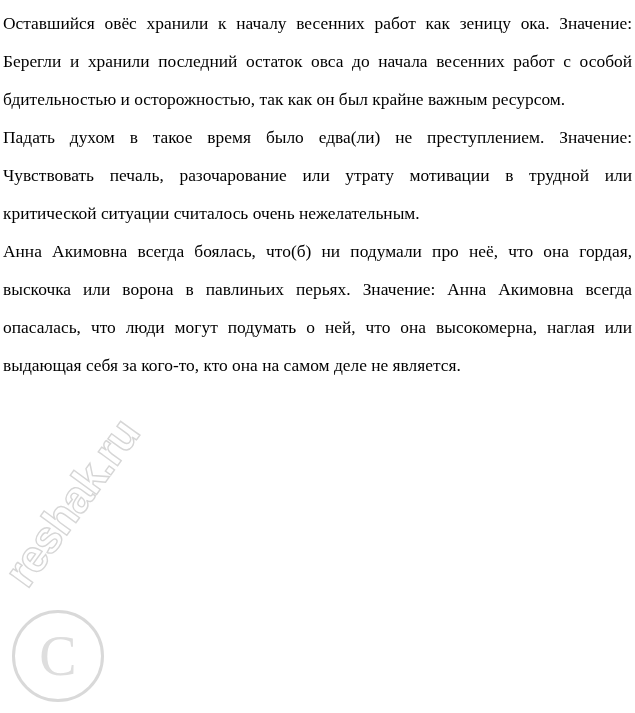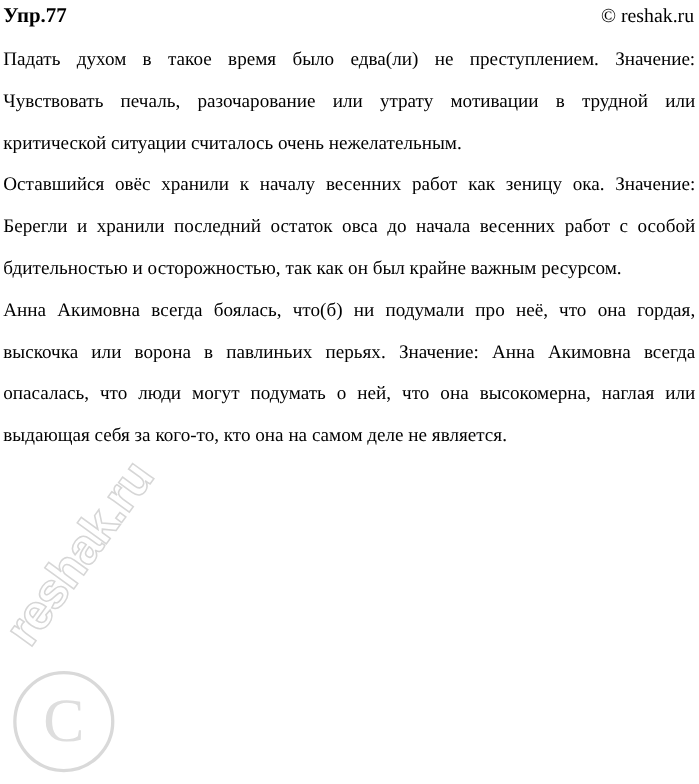--- a/index.html
+++ b/index.html
@@ -111,28 +111,24 @@
     color: transparent;
     -webkit-text-stroke: 1.4px #d6d6d6;
     white-space: nowrap;
   }
 </style>
 </head>
 <body>
 
 <div id="page">
 
-  <div class="header">
-    <div class="header-title">Упр.77</div>
-    <div class="header-copyright">© reshak.ru</div>
-  </div>
 
   <div class="doc-body">
+    <p class="para">Оставшийся овёс хранили к началу весенних работ как зеницу ока. Значение: Берегли и хранили последний остаток овса до начала весенних работ с особой бдительностью и осторожностью, так как он был крайне важным ресурсом.</p>
     <p class="para">Падать духом в такое время было едва(ли) не преступлением. Значение: Чувствовать печаль, разочарование или утрату мотивации в трудной или критической ситуации считалось очень нежелательным.</p>
-    <p class="para">Оставшийся овёс хранили к началу весенних работ как зеницу ока. Значение: Берегли и хранили последний остаток овса до начала весенних работ с особой бдительностью и осторожностью, так как он был крайне важным ресурсом.</p>
     <p class="para">Анна Акимовна всегда боялась, что(б) ни подумали про неё, что она гордая, выскочка или ворона в павлиньих перьях. Значение: Анна Акимовна всегда опасалась, что люди могут подумать о ней, что она высокомерна, наглая или выдающая себя за кого-то, кто она на самом деле не является.</p>
   </div>
 
   <div class="watermark">
     <div class="wm-ring"></div>
     <div class="wm-text">reshak.ru</div>
   </div>
 
 </div>
 

